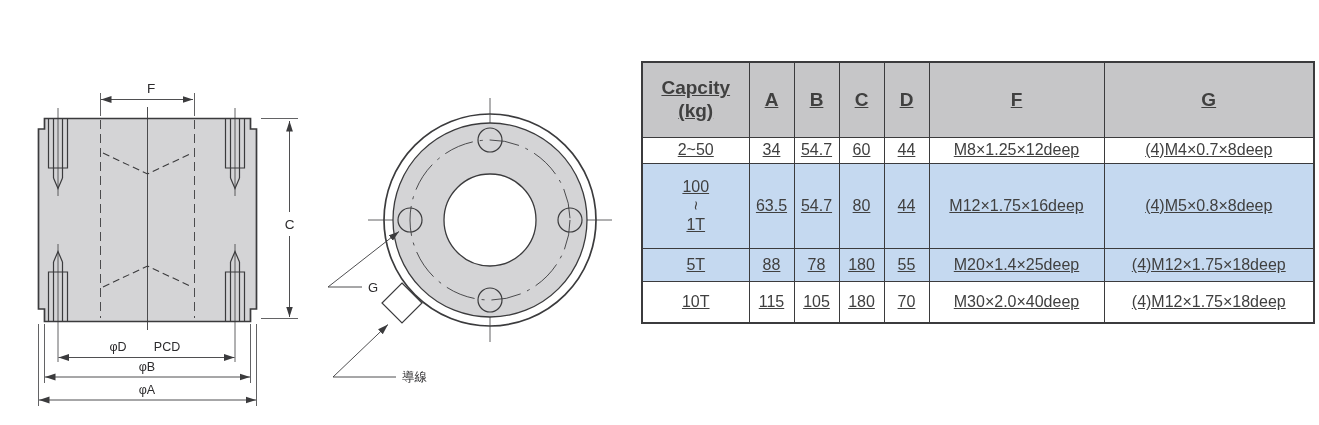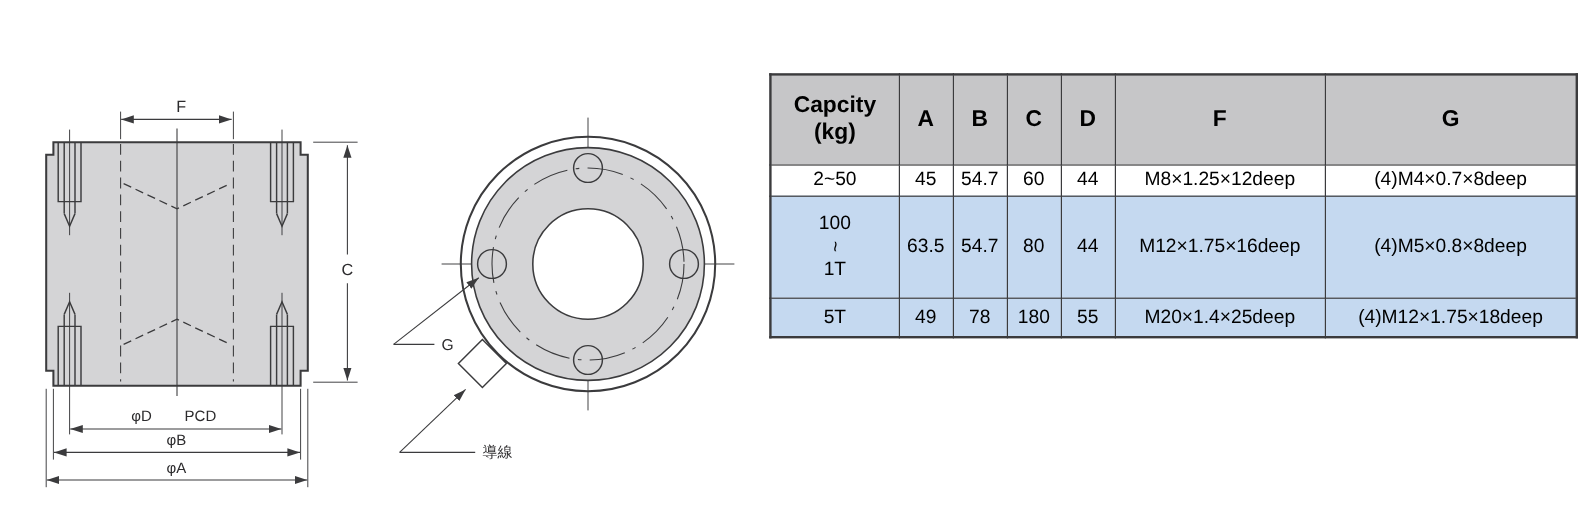--- a/index.html
+++ b/index.html
@@ -8,21 +8,21 @@
     font-family:"Liberation Sans", sans-serif;color:#1f1f21;
   }
   #drawings{position:absolute;left:0;top:0;}
   svg text{font-family:"Liberation Sans", sans-serif;fill:#2c2b2d;}
 
   
   #spec-table{
     position:absolute;left:641px;top:61px;
     border-collapse:collapse;table-layout:fixed;
     border:2.5px solid #3b3b3d;
-    font-size:16px;color:#000000;
+    font-size:16px;color:#404040;text-decoration:underline;
   }
   #spec-table td{
     border:1.4px solid #3b3b3d;text-align:center;vertical-align:middle;
     padding:0 3px;background:#ffffff;line-height:1.2;
   }
   #spec-table tr.head td{
     background:#c6c6c8;font-weight:bold;font-size:19px;
     white-space:pre-line;line-height:1.18;
   }
   #spec-table tr.hl td{background:#c5d9f0;}
@@ -162,21 +162,21 @@
 (kg)</td>
       <td>A</td>
       <td>B</td>
       <td>C</td>
       <td>D</td>
       <td>F</td>
       <td>G</td>
     </tr>
     <tr style="height:26px">
       <td>2~50</td>
-      <td>45</td>
+      <td>34</td>
       <td>54.7</td>
       <td>60</td>
       <td>44</td>
       <td>M8×1.25×12deep</td>
       <td>(4)M4×0.7×8deep</td>
     </tr>
     <tr class="hl" style="height:85px">
       <td class="cap-lines">
         <div>100</div>
         <div><span class="rot-tilde">~</span></div>
@@ -184,22 +184,31 @@
       </td>
       <td>63.5</td>
       <td>54.7</td>
       <td>80</td>
       <td>44</td>
       <td>M12×1.75×16deep</td>
       <td>(4)M5×0.8×8deep</td>
     </tr>
     <tr class="hl" style="height:33px">
       <td>5T</td>
-      <td>49</td>
+      <td>88</td>
       <td>78</td>
       <td>180</td>
       <td>55</td>
       <td>M20×1.4×25deep</td>
       <td>(4)M12×1.75×18deep</td>
     </tr>
+    <tr style="height:42px">
+      <td>10T</td>
+      <td>115</td>
+      <td>105</td>
+      <td>180</td>
+      <td>70</td>
+      <td>M30×2.0×40deep</td>
+      <td>(4)M12×1.75×18deep</td>
+    </tr>
   </tbody>
     </table>
 </div>
 
 </body></html>

